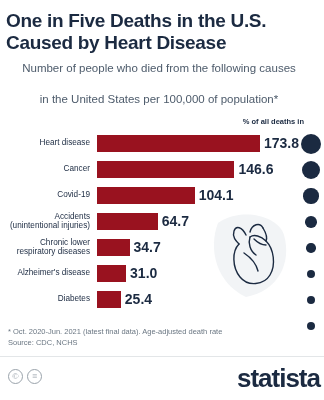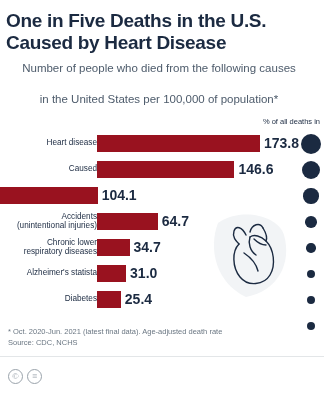--- a/index.html
+++ b/index.html
@@ -37,42 +37,43 @@
     text-align: center;
   }
   
   .chart {
     position: relative;
     margin-top: 10px;
     height: 208px;
   }
   .axis-note {
     position: absolute;
-    right: 4px;
+    right: 20px;
     top: 0px;
     font-size: 7.5px;
     color: #1b2a41;
-    font-weight: normal;
+    font-weight: bold;
     white-space: nowrap;
   }
   .rows {
     position: absolute;
     top: 14px;
     left: 0;
     right: 0;
   }
   .row {
     display: flex;
     align-items: center;
     height: 24px;
     margin-bottom: 2px;
   }
   .row-label {
     width: 97px;
     text-align: right;
+    padding-right: 7px;
     font-size: 8.2px;
     line-height: 9.5px;
     color: #1b2a41;
   }
   .row-label span { display: block; }
   .bar-wrap {
     position: relative;
     flex: 1;
     height: 100%;
     display: flex;
@@ -193,28 +194,31 @@
           <div class="row-label">
             <span>Heart disease</span>
           </div>
           <div class="bar-wrap">
             <div class="bar" style="width: 163px; background: rgb(153, 18, 31);"></div>
             <div class="bar-value">173.8</div>
           </div>
         </div>
         <div class="row">
           <div class="row-label">
-            <span>Caused</span>
+            <span>Cancer</span>
           </div>
           <div class="bar-wrap">
             <div class="bar" style="width: 137.49px; background: rgb(153, 18, 31);"></div>
             <div class="bar-value">146.6</div>
           </div>
         </div>
         <div class="row">
+          <div class="row-label">
+            <span>Covid-19</span>
+          </div>
           <div class="bar-wrap">
             <div class="bar" style="width: 97.6312px; background: rgb(153, 18, 31);"></div>
             <div class="bar-value">104.1</div>
           </div>
         </div>
         <div class="row">
           <div class="row-label">
             <span>Accidents</span>
             <span>(unintentional injuries)</span>
           </div>
@@ -228,21 +232,21 @@
             <span>Chronic lower</span>
             <span>respiratory diseases</span>
           </div>
           <div class="bar-wrap">
             <div class="bar" style="width: 32.5437px; background: rgb(153, 18, 31);"></div>
             <div class="bar-value">34.7</div>
           </div>
         </div>
         <div class="row">
           <div class="row-label">
-            <span>Alzheimer's statista</span>
+            <span>Alzheimer's disease</span>
           </div>
           <div class="bar-wrap">
             <div class="bar" style="width: 29.0736px; background: rgb(153, 18, 31);"></div>
             <div class="bar-value">31.0</div>
           </div>
         </div>
         <div class="row">
           <div class="row-label">
             <span>Diabetes</span>
           </div>
@@ -285,15 +289,16 @@
   <div class="notes">
     <div>* Oct. 2020-Jun. 2021 (latest final data). Age-adjusted death rate</div>
     <div>Source: CDC, NCHS</div>
   </div>
 
   <div class="footer">
     <div class="cc-icons">
       <div class="cc">©</div>
       <div class="cc">≡</div>
     </div>
+    <div class="brand">statista</div>
   </div>
 
 </div>
 
 </body></html>

